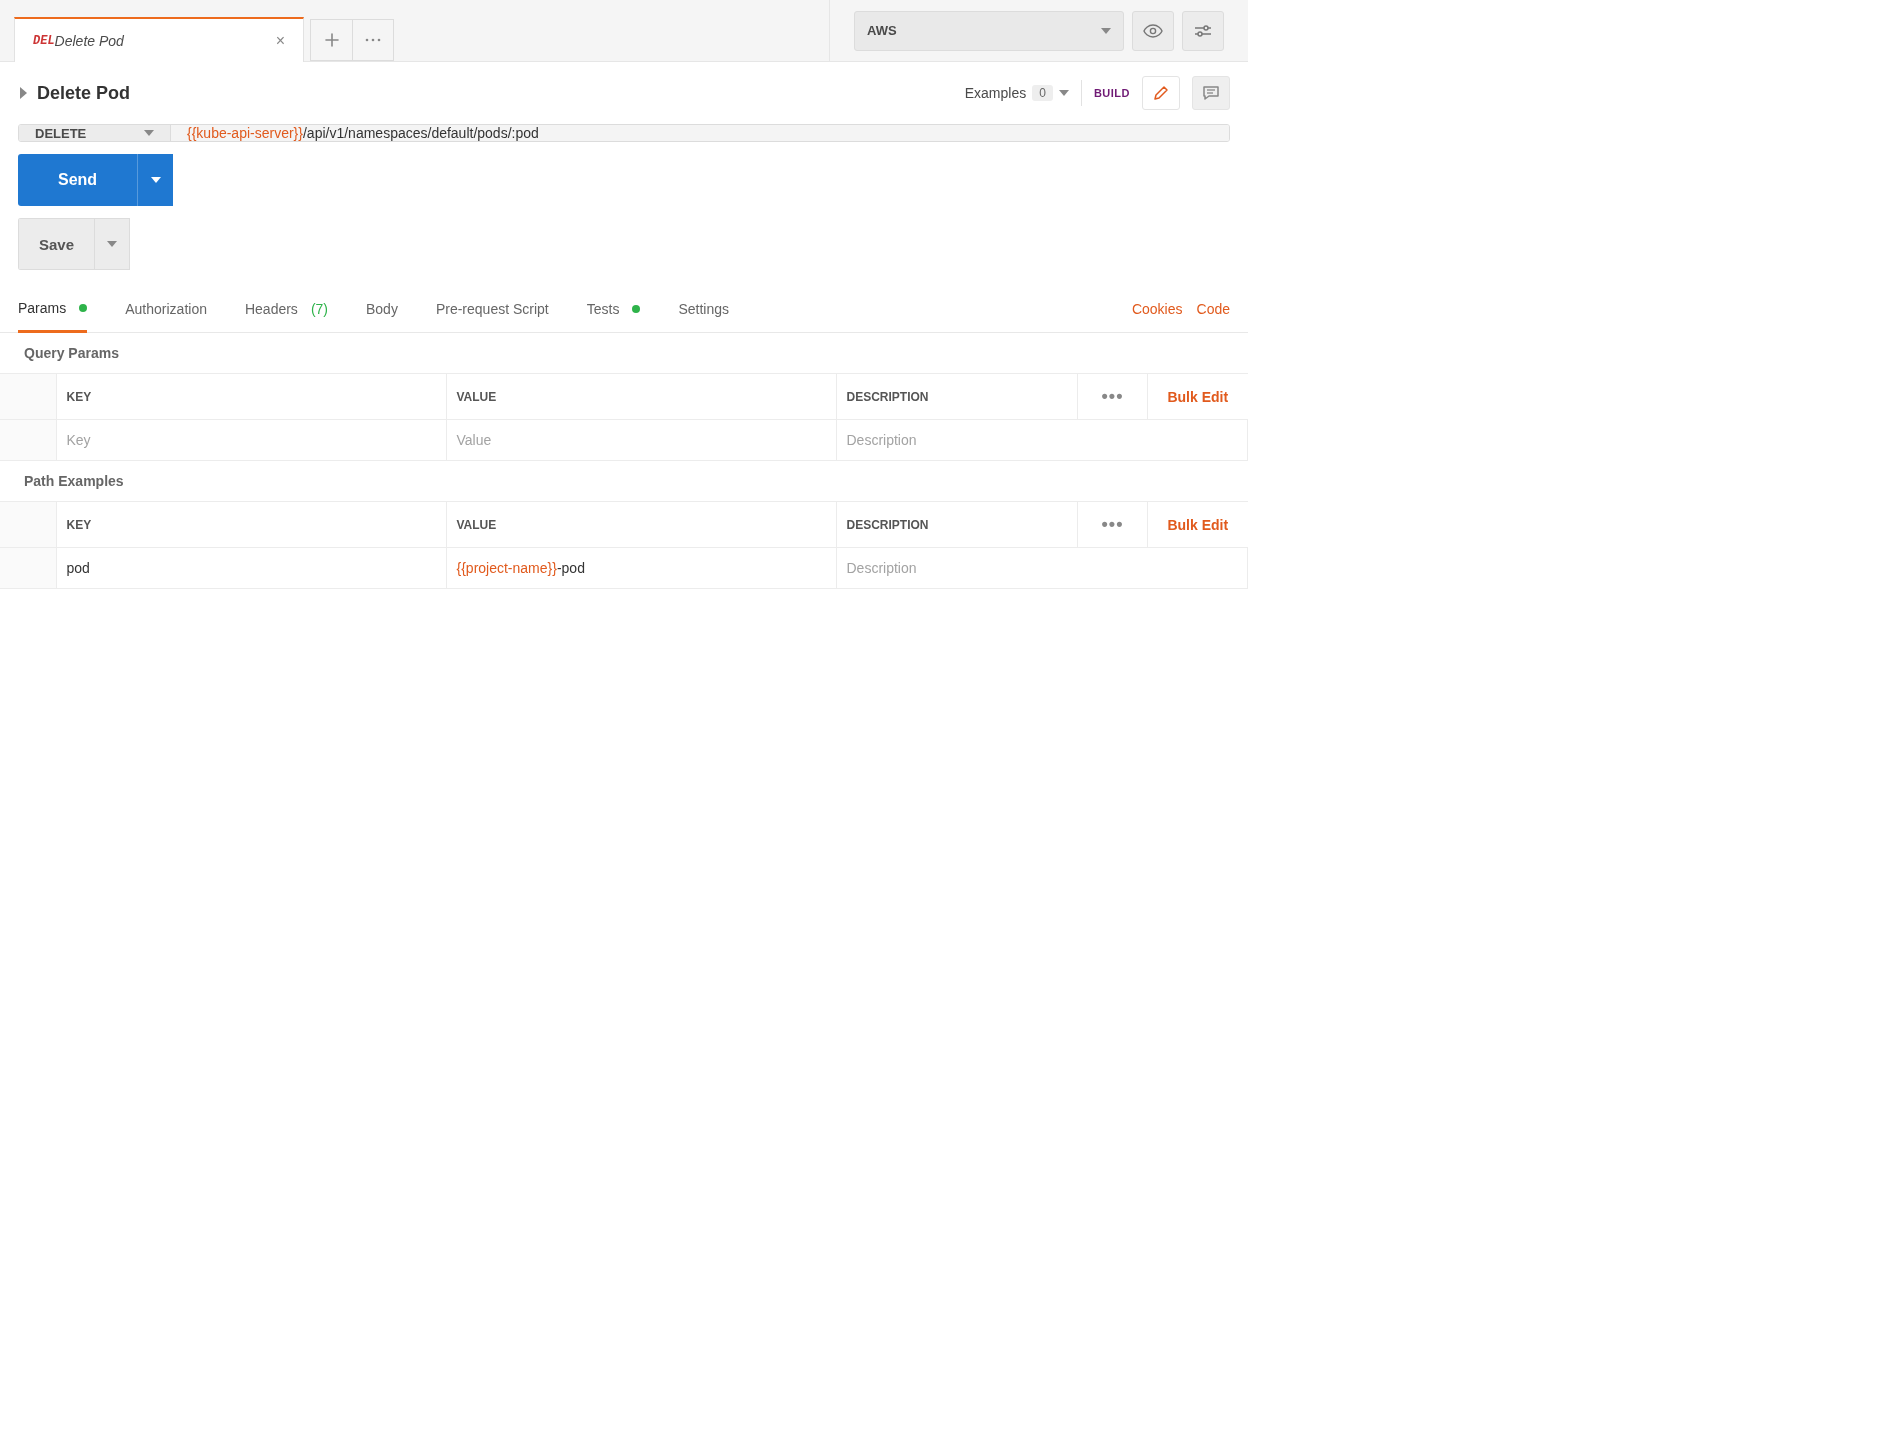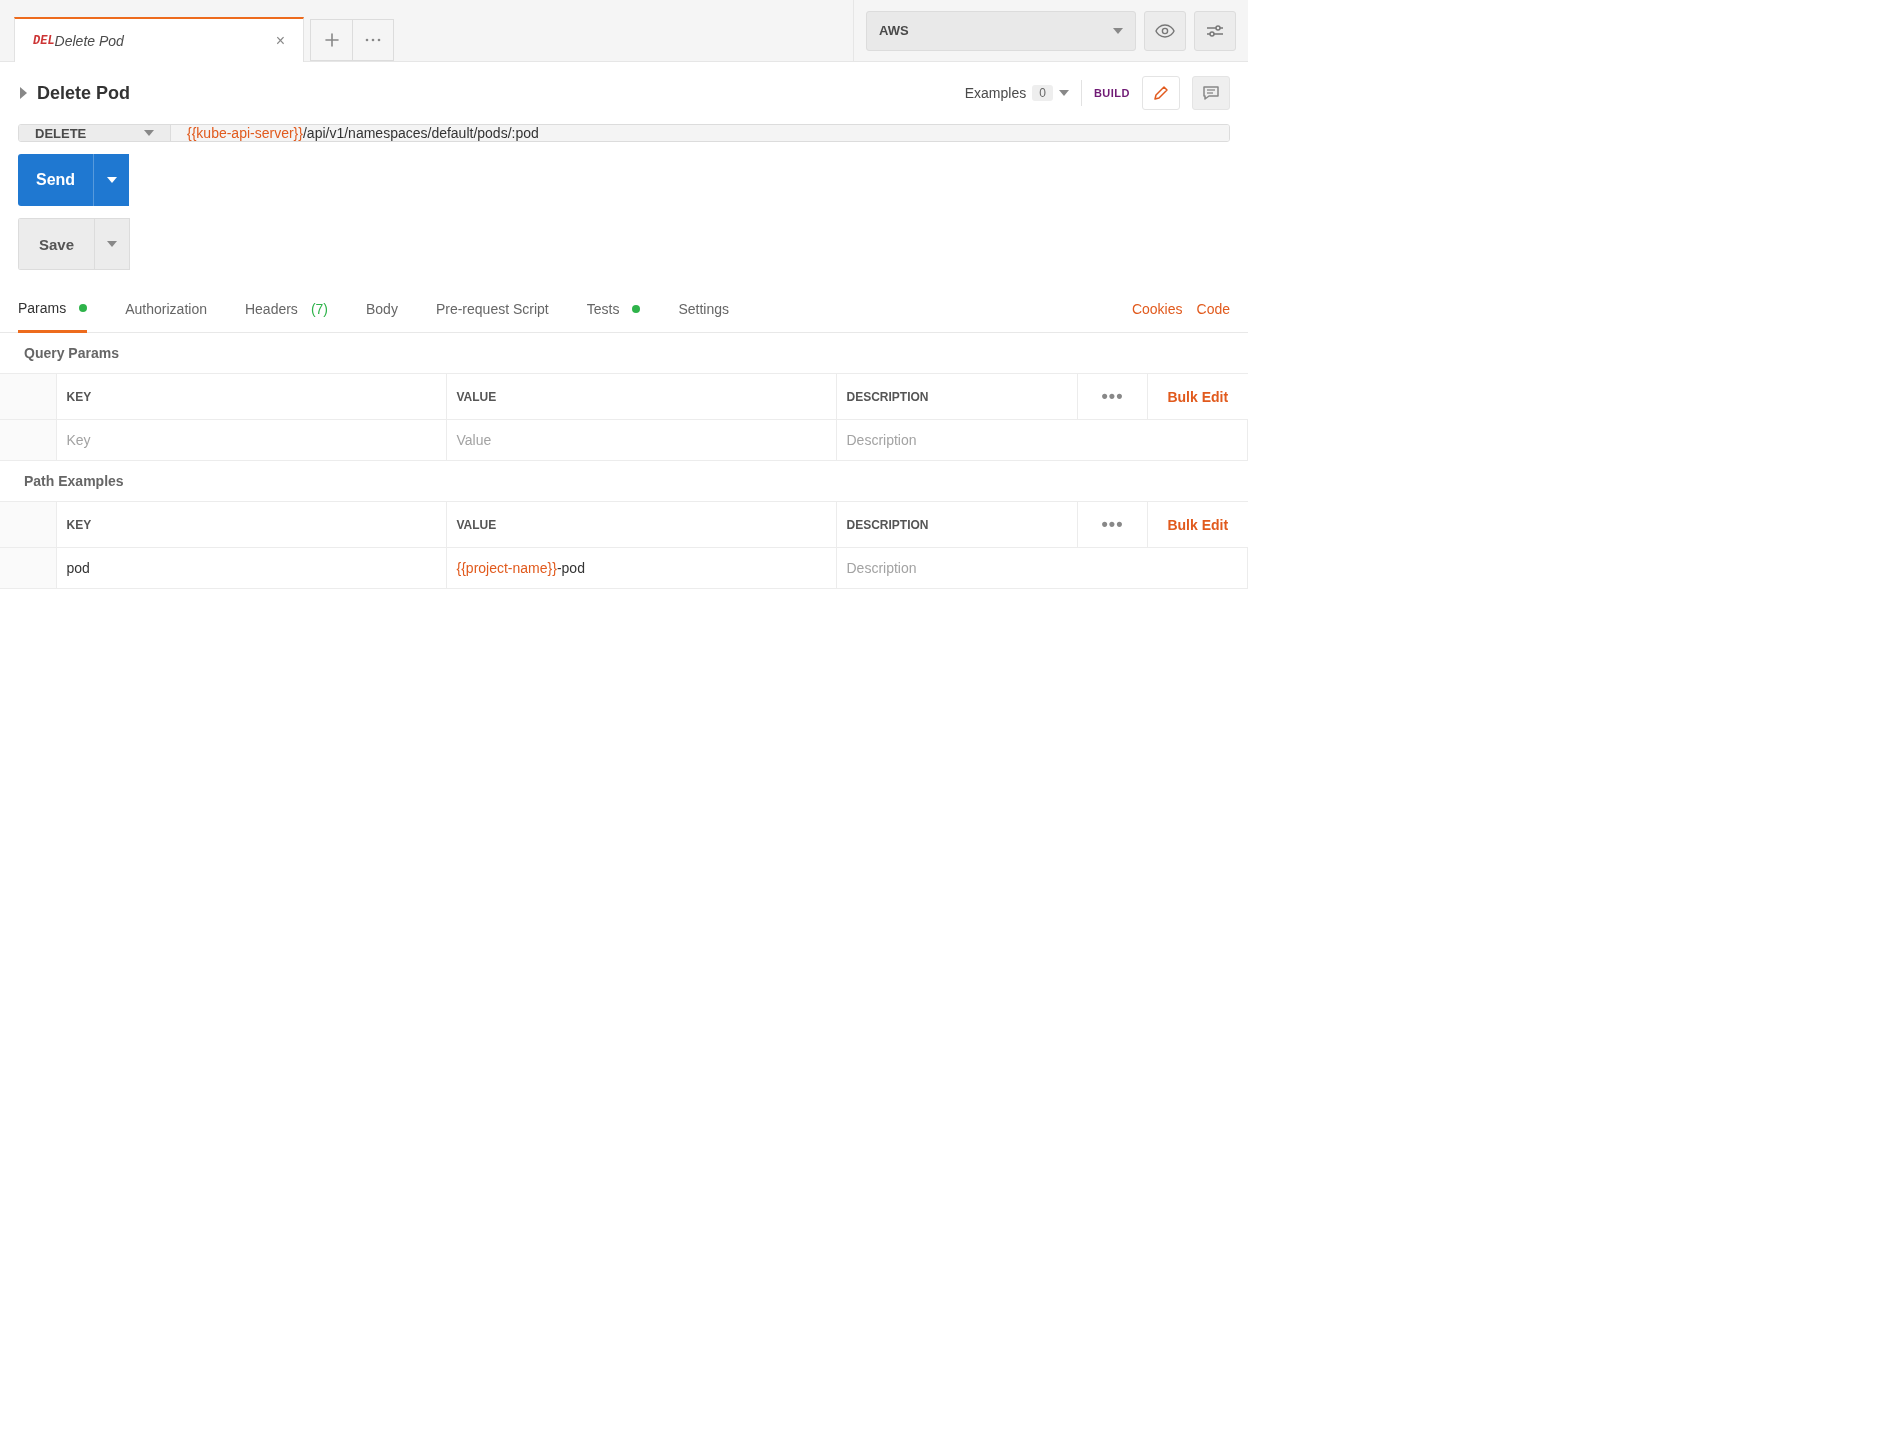--- a/index.html
+++ b/index.html
@@ -71,21 +71,21 @@
     margin-bottom: 0;
     background: #f5f5f5;
   }
   .tab-btn.plus { border-right: none; margin-left: 6px; }
   .tab-btn.more {}
 
   .env-area {
     display: flex;
     align-items: center;
     gap: 8px;
-    padding: 0 12px;
+    padding: 0 24px;
     height: 100%;
     border-left: 1px solid #e6e6e6;
   }
   .env-select {
     background: #e9e9e9;
     border: 1px solid #dcdcdc;
     border-radius: 3px;
     height: 40px;
     min-width: 270px;
     display: flex;
@@ -216,21 +216,21 @@
     height: 52px;
   }
   .send-grp .main, .send-grp .dd {
     background: #1f78d1;
     color: #fff;
     display: flex;
     align-items: center;
     justify-content: center;
     cursor: pointer;
   }
-  .send-grp .main { padding: 0 18px; font-weight: 600; font-size: 16px; }
+  .send-grp .main { padding: 0 40px; font-weight: 600; font-size: 16px; }
   .send-grp .dd { width: 36px; border-left: 1px solid rgba(255,255,255,0.25); }
   .send-grp .dd .chev-down { border-top-color: #fff; }
 
   .save-grp .main, .save-grp .dd {
     background: #ececec;
     border: 1px solid #dcdcdc;
     color: #555;
     display: flex; align-items: center; justify-content: center;
     cursor: pointer;
   }

